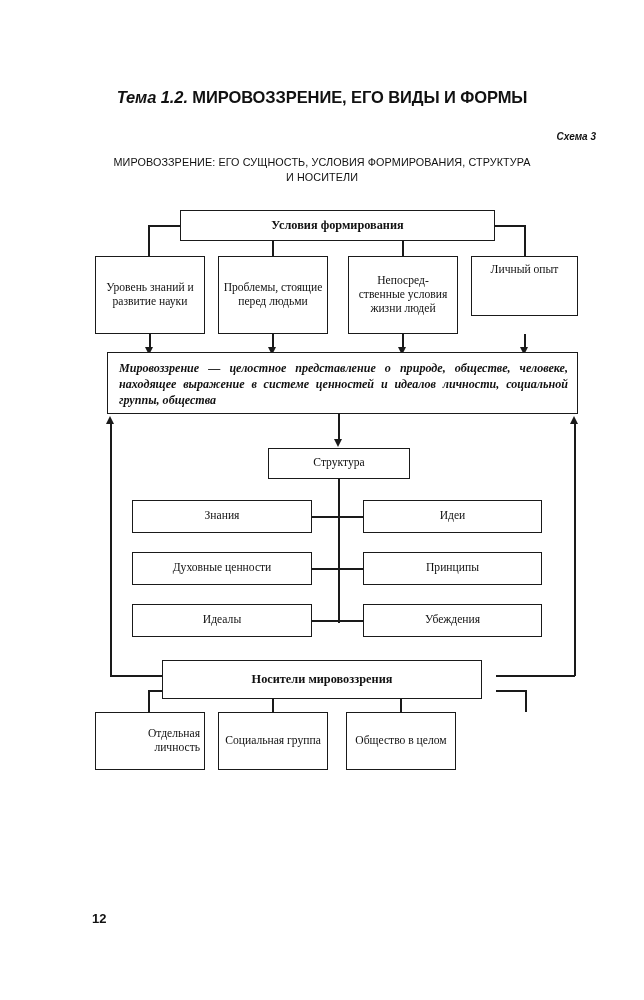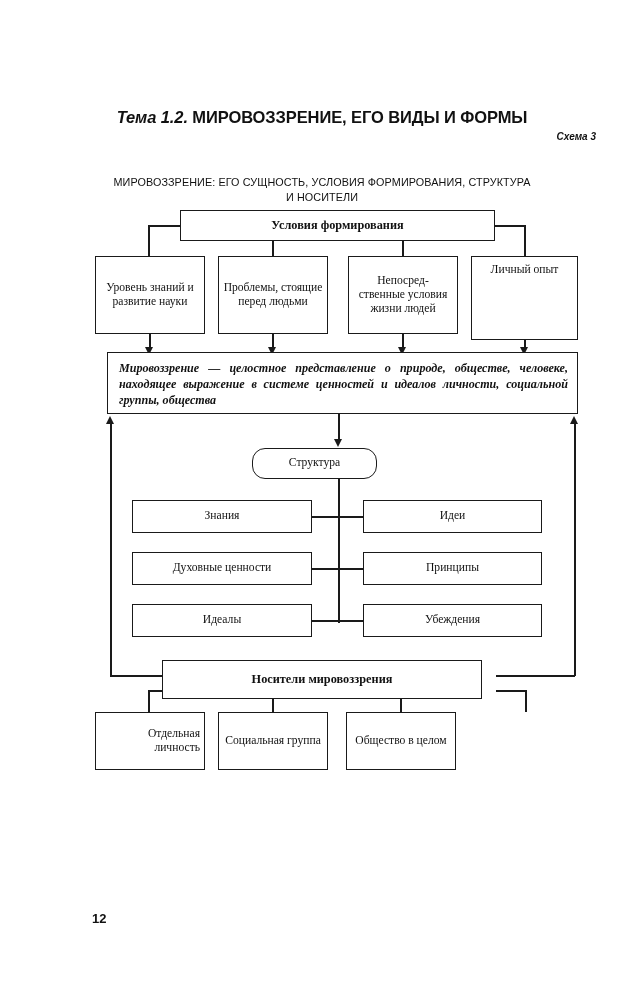--- a/index.html
+++ b/index.html
@@ -20,21 +20,21 @@
 
   .page {
     position: absolute;
     inset: 0;
   }
 
   
   .chapter-title {
     position: absolute;
     left: 0;
-    top: 108px;
+    top: 88px;
     width: 644px;
     text-align: center;
     font-family: "Liberation Sans", "DejaVu Sans", sans-serif;
     font-weight: bold;
     font-size: 16.5px;
     letter-spacing: -0.1px;
     white-space: nowrap;
   }
   .chapter-title .topic-label {
     font-style: italic;
@@ -53,21 +53,20 @@
   .subtitle {
     position: absolute;
     left: 110px;
     top: 155px;
     width: 424px;
     text-align: center;
     font-family: "Liberation Sans", "DejaVu Sans", sans-serif;
     font-size: 10.8px;
     line-height: 15px;
     letter-spacing: 0.1px;
-    margin-top: 20px;
   }
 
   
   .box {
     position: absolute;
     box-sizing: border-box;
     border: 1.6px solid #1a1a1a;
     background: #ffffff;
     display: flex;
     align-items: center;
@@ -158,21 +157,21 @@
 
   <div class="box" style="left:95px;  top:256px; width:110px; height:78px;">
     <span>Уровень знаний и развитие науки</span>
   </div>
   <div class="box" style="left:218px; top:256px; width:110px; height:78px;">
     <span>Проблемы, стоящие перед людьми</span>
   </div>
   <div class="box" style="left:348px; top:256px; width:110px; height:78px;">
     <span>Непосред-<br>ственные условия жизни людей</span>
   </div>
-  <div class="box top-align" style="left:471px; top:256px; width:107px; height:84px;">
+  <div class="box top-align" style="left:471px; top:256px; width:107px; height:60px;">
     <span>Личный опыт</span>
   </div>
 
   <div class="ln v" style="left:149px; top:334px; height:14px;"></div>
   <div class="arrow-down" style="left:145px; top:347px;"></div>
 
   <div class="ln v" style="left:272px; top:334px; height:14px;"></div>
   <div class="arrow-down" style="left:268px; top:347px;"></div>
 
   <div class="ln v" style="left:402px; top:334px; height:14px;"></div>
@@ -191,21 +190,21 @@
   <div class="arrow-down" style="left:334px; top:439px;"></div>
 
   <div class="arrow-up" style="left:106px; top:416px;"></div>
   <div class="ln v" style="left:110px; top:423px; height:253px;"></div>
   <div class="ln h" style="left:110px; top:675px; width:70px;"></div>
 
   <div class="arrow-up" style="left:570px; top:416px;"></div>
   <div class="ln v" style="left:574px; top:423px; height:253px;"></div>
   <div class="ln h" style="left:496px; top:675px; width:79px;"></div>
 
-  <div class="box" style="left:252px; top:448px; width:125px; height:31px;border-radius:13px;">
+  <div class="box" style="left:268px; top:448px; width:142px; height:31px;">
     <span>Структура</span>
   </div>
 
   <div class="ln v" style="left:338px; top:479px; height:144px;"></div>
 
   <div class="box" style="left:132px; top:500px; width:180px; height:33px;">
     <span>Знания</span>
   </div>
   <div class="ln h" style="left:311px; top:516px; width:28px;"></div>
   <div class="ln h" style="left:338px; top:516px; width:26px;"></div>

